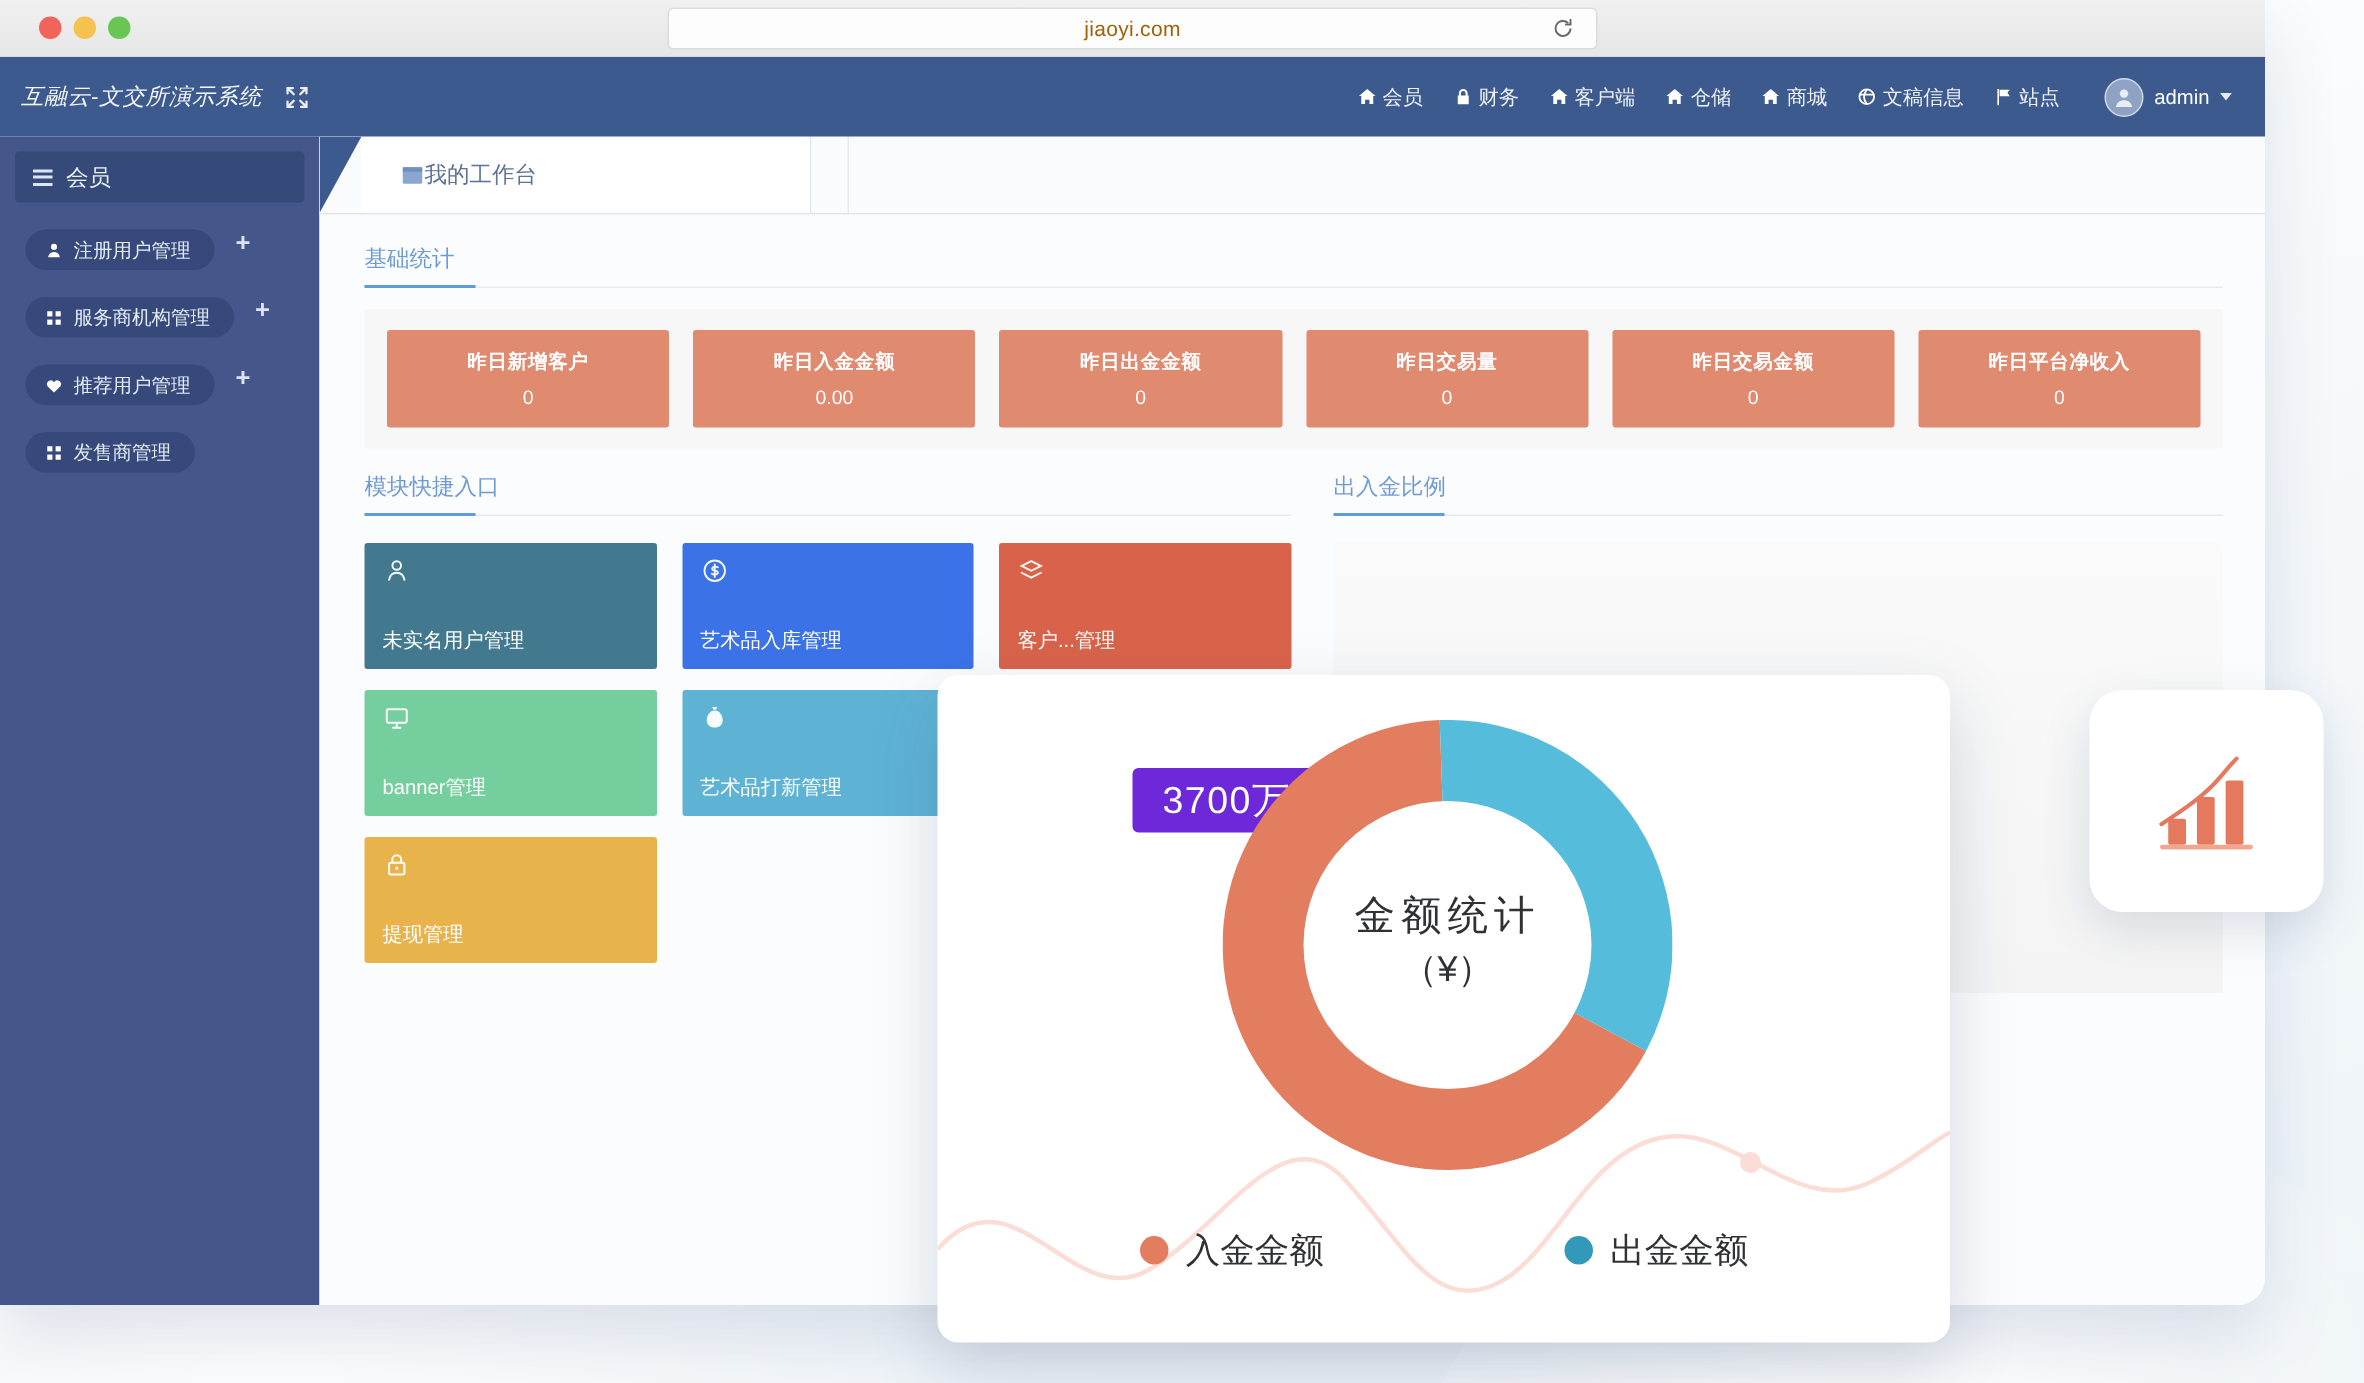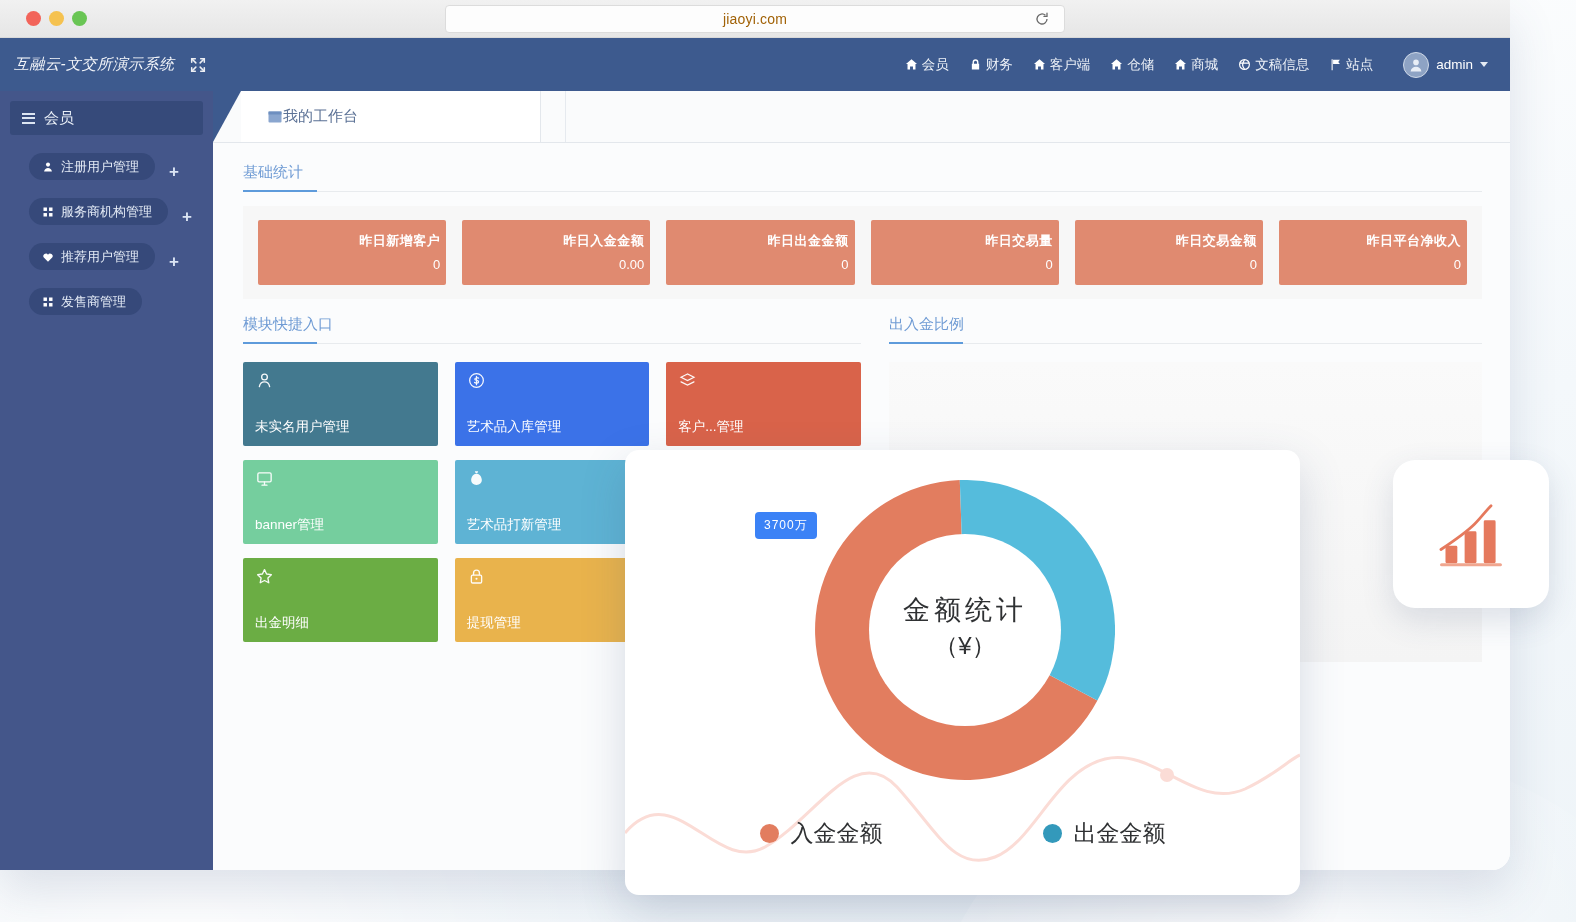--- a/index.html
+++ b/index.html
@@ -110,22 +110,22 @@
     border-radius: 3px;
     display: flex; align-items: center; gap: 9px;
     padding-left: 12px;
     color: #eaf0f8; font-size: 15px;
     cursor: pointer;
   }
   .side-head .bars { display: flex; flex-direction: column; gap: 2.5px; }
   .side-head .bars i { display: block; width: 13px; height: 2px; background: #dce5f2; }
   .menu { padding: 0 0 0 0; }
   .menu-row {
-    display: flex; align-items: flex-end;
-    margin: 0 0 18px 16px;
+    display: flex; align-items: flex-start;
+    margin: 0 0 18px 4px;
   }
   .menu-pill {
     background: #36497a;
     color: #e4ebf6;
     border-radius: 16px;
     height: 27px;
     display: flex; align-items: center; gap: 7px;
     padding: 0 16px 0 13px;
     font-size: 13px;
     margin-left: 13px;
@@ -181,21 +181,21 @@
     padding: 14px 15px;
     display: flex; gap: 16px;
     margin-bottom: 16px;
   }
   .stat-card {
     flex: 1 1 0;
     background: #e08a70;
     color: #fff;
     border-radius: 2px;
     padding: 12px 6px 13px;
-    text-align: right;
+    text-align: center;
     cursor: pointer;
   }
   .stat-label { font-size: 13px; font-weight: bold; letter-spacing: .5px; }
   .stat-value { font-size: 13px; margin-top: 7px; }
 
   
   .lower { display: flex; gap: 28px; }
   .col-left { width: 618px; flex: 0 0 618px; }
   .col-right { flex: 1; min-width: 0; }
 
@@ -223,22 +223,22 @@
     width: 675px; height: 445px;
     background: #fff;
     border-radius: 14px;
     box-shadow: 0 16px 46px rgba(60,80,120,0.20);
     overflow: hidden;
     z-index: 40;
   }
   .wave { position: absolute; left: 0; bottom: 0; width: 100%; height: 180px; }
   .tooltip-badge {
     position: absolute; left: 130px; top: 62px;
-    background: #3b82f6; color: #ffffff;
-    font-size: 12px; padding: 5px 9px; border-radius: 4px;
+    background: #6d28d9; color: #ffffff;
+    font-size: 25px; padding: 5px 20px; border-radius: 4px;
     letter-spacing: 1px;
   }
   .donut-holder { position: absolute; left: 190px; top: 30px; width: 300px; height: 300px; }
   .donut-center-text {
     position: absolute; left: 0; right: 0; top: 112px;
     text-align: center; color: #2f3133;
   }
   .donut-center-text .l1 { font-size: 27px; letter-spacing: 4px; }
   .donut-center-text .l2 { font-size: 24px; margin-top: 2px; }
   .legend {
@@ -505,26 +505,20 @@
               </div>
               <div class="tile" style="background:#5eb3d4">
                 <svg viewBox="0 0 20 20" fill="#fff">
                     <path d="M8.2 2.4h3.6l-1 2h-1.6z"></path>
                     <path d="M10 4.9c3.4 0 5.6 3.6 5.6 6.8 0 3.2-2.2 5.1-5.6 5.1s-5.6-1.9-5.6-5.1c0-3.2 2.2-6.8 5.6-6.8z"></path>
                   </svg>
                 <div class="tile-label">艺术品打新管理</div>
               </div>
               <div></div>
 
-              <div class="tile" style="background:#6bad44">
-                <svg viewBox="0 0 20 20" fill="none" stroke="#fff" stroke-width="1.4" stroke-linejoin="round">
-                    <path d="M10 2.8 12.2 7.4l5 .7-3.6 3.5.9 5-4.5-2.4-4.5 2.4.9-5L2.8 8.1l5-.7z"></path>
-                  </svg>
-                <div class="tile-label">出金明细</div>
-              </div>
               <div class="tile" style="background:#e9b34c">
                 <svg viewBox="0 0 20 20" fill="none" stroke="#fff" stroke-width="1.4">
                     <rect x="4.6" y="8.6" width="10.8" height="8.2" rx="1.4"></rect>
                     <path d="M6.9 8.6V6.4a3.1 3.1 0 0 1 6.2 0v2.2"></path>
                     <circle cx="10" cy="12.4" r="1.1" fill="#fff" stroke="none"></circle>
                   </svg>
                 <div class="tile-label">提现管理</div>
               </div>
               <div></div>
             </div>

